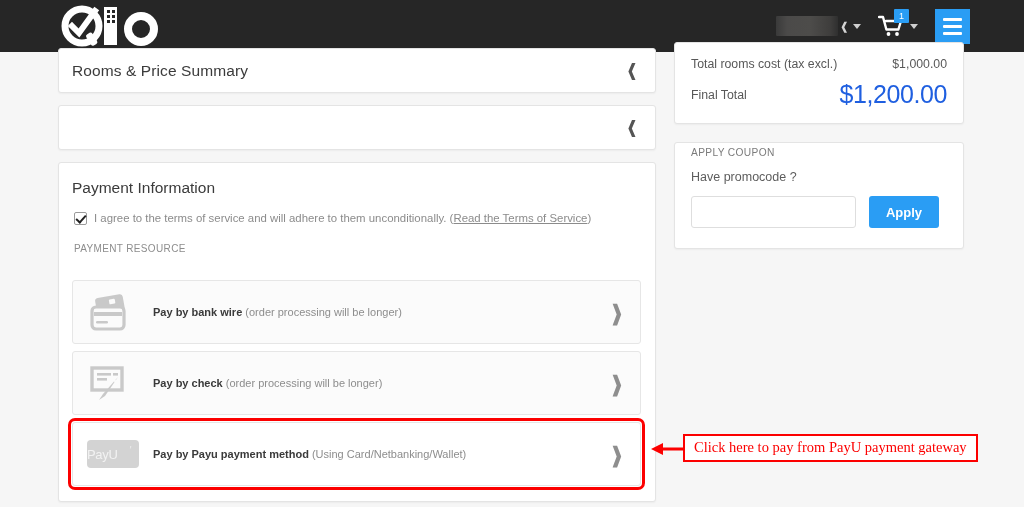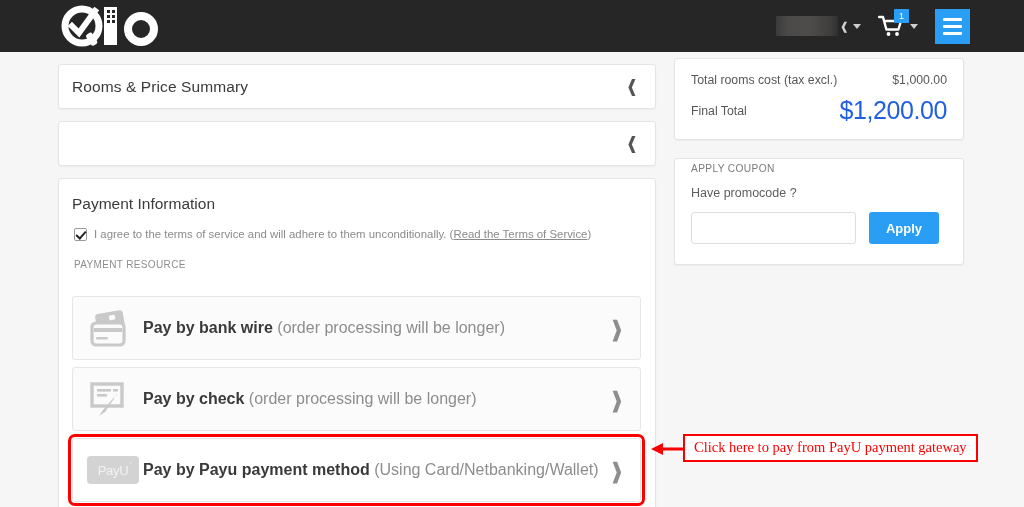--- a/index.html
+++ b/index.html
@@ -106,21 +106,21 @@
   .menu-button span {
     display: block;
     width: 19px; height: 3px;
     background: #fff;
     border-radius: 1px;
   }
 
   
   .page {
     position: absolute;
-    top: 52px; left: 0;
+    top: 36px; left: 0;
     width: 1024px;
     height: 455px;
   }
 
   .col-left {
     position: absolute;
     left: 58px;
     top: 12px;
     width: 598px;
   }
@@ -241,42 +241,42 @@
   }
   .pay-icon {
     width: 60px;
     flex: none;
     display: flex;
     align-items: center;
     justify-content: flex-start;
     padding-left: 4px;
   }
   .pay-label {
-    font-size: 16px;
+    font-size: 11px;
     color: #3a3a3a;
+    margin-left: 10px;
     white-space: nowrap;
   }
   .pay-label b { font-weight: 700; }
   .pay-label .muted { color: #8d8d8d; font-weight: 400; }
   .pay-arrow {
     margin-left: auto;
     font-size: 21px;
     color: #8e8e8e;
     font-weight: 700;
     line-height: 1;
     transform: scaleX(0.75);
   }
 
   .payu-logo {
     width: 52px; height: 28px;
     background: #d3d3d3;
     border-radius: 4px;
     display: flex;
     align-items: center;
-    justify-content: center;
     color: #f2f2f2;
     font-size: 13px;
     letter-spacing: -0.3px;
     position: relative;
     font-family: "Liberation Sans", sans-serif;
   }
   .payu-logo .swoosh {
     position: absolute;
     right: 8px; top: 4px;
     font-size: 10px;

